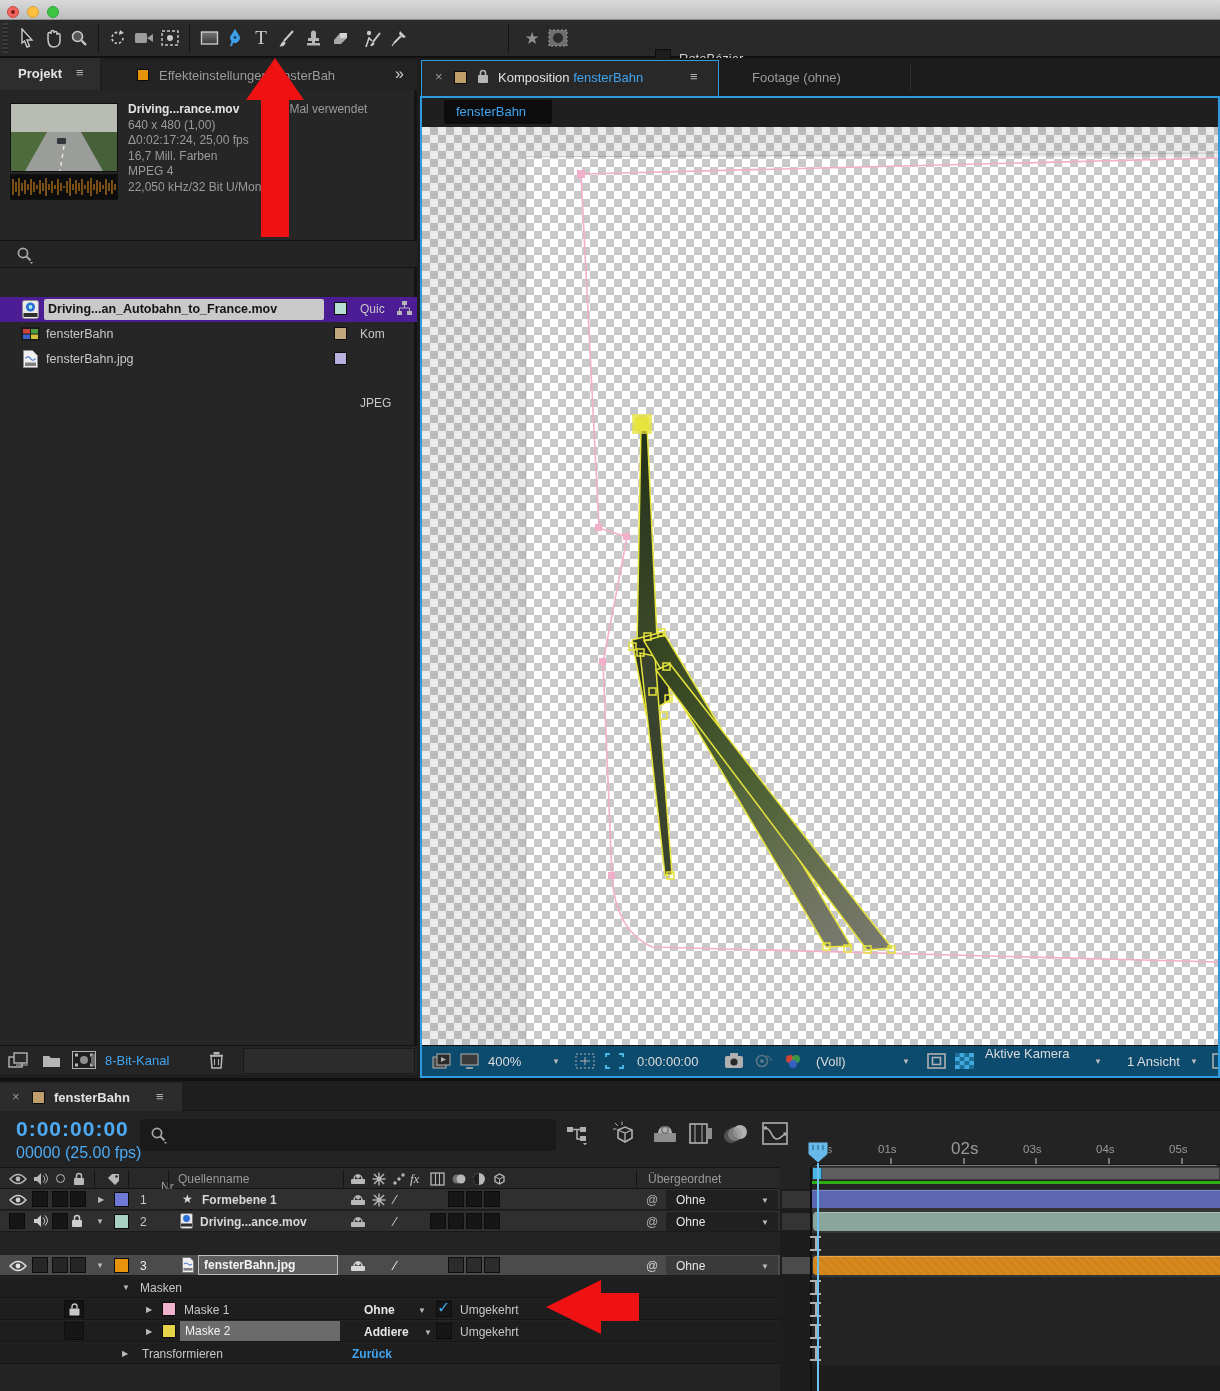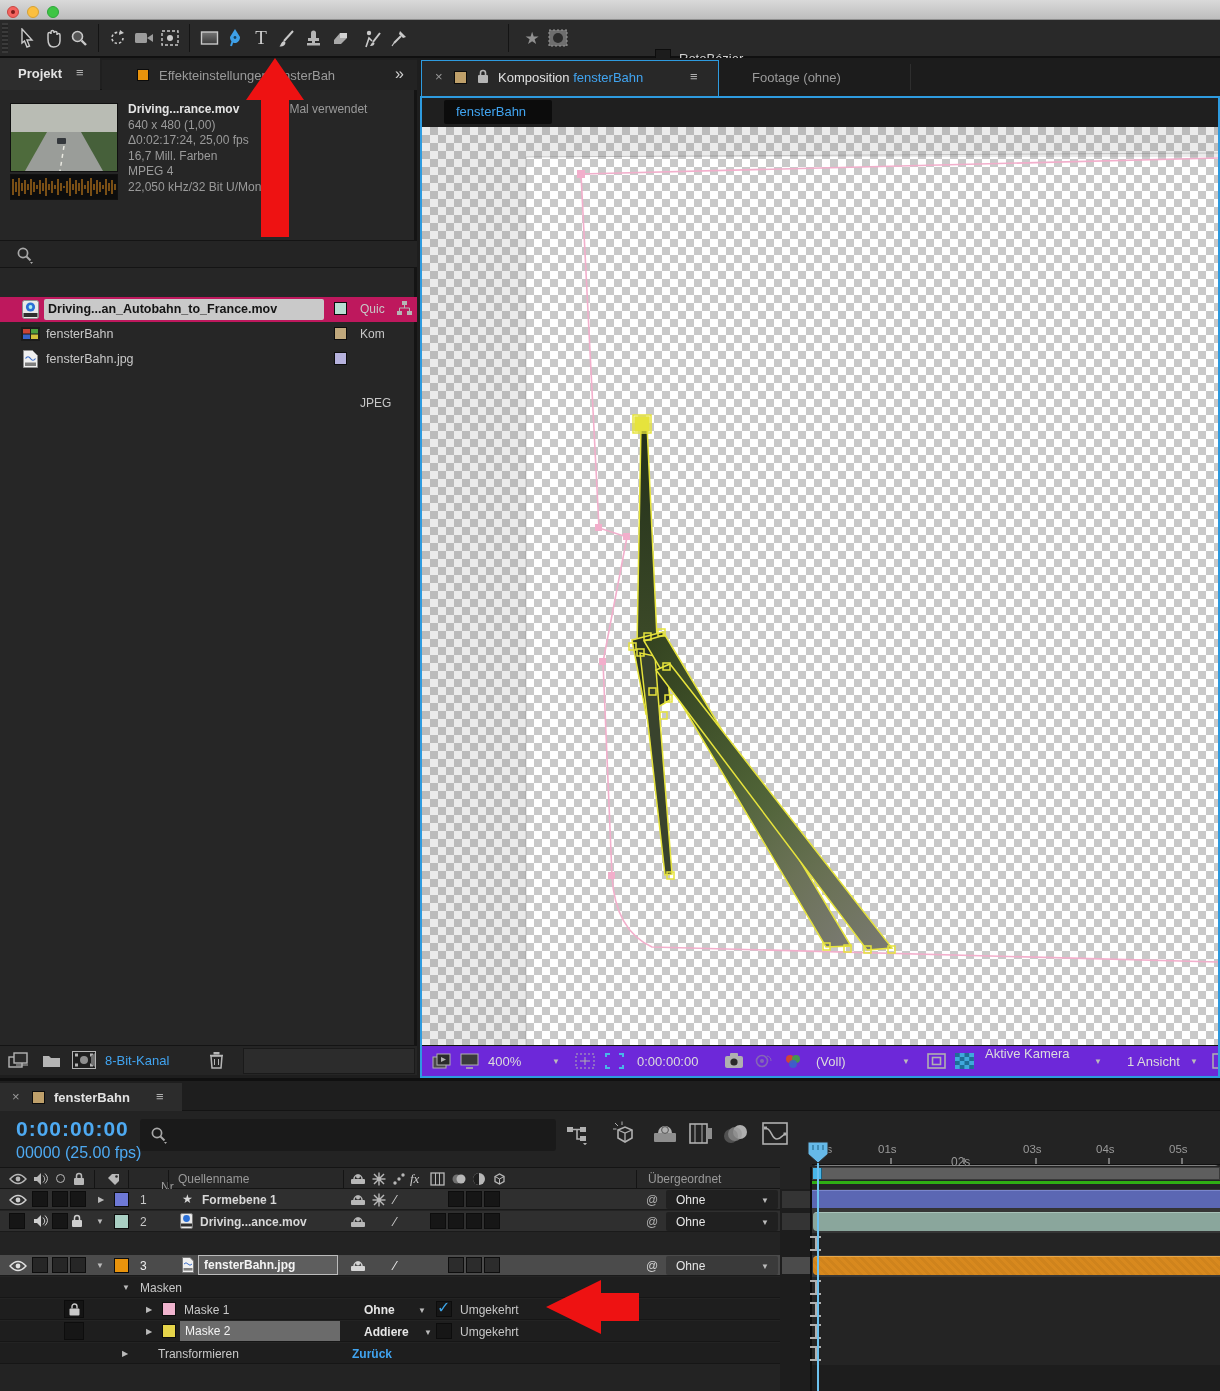--- a/index.html
+++ b/index.html
@@ -252,21 +252,21 @@
       <span class="abs" style="left:16px;top:5px;">
         <svg width="18" height="18" viewBox="0 0 18 18">
             <circle cx="7" cy="7" r="4.6" stroke="#a8a8a8" stroke-width="1.7" fill="none"></circle>
             <line x1="10.5" y1="10.5" x2="14.5" y2="14.5" stroke="#a8a8a8" stroke-width="2"></line>
             <path d="M14 16 l3 0 l-1.5 2 Z" fill="#a8a8a8"></path>
           </svg>
       </span>
     </div>
 
 
-    <div class="abs" style="left:0;top:239px;width:417px;height:25px;background:#be185d;">
+    <div class="abs" style="left:0;top:239px;width:417px;height:25px;background:#4c1d95;">
       <span class="abs" style="left:22px;top:3px;">
         <svg width="17" height="19" viewBox="0 0 17 19">
             <rect x="0.5" y="0.5" width="16" height="18" rx="2" fill="#e9e9e9" stroke="#8e8e8e"></rect>
             <circle cx="8.5" cy="7" r="4.6" fill="#2a6fd6"></circle>
             <circle cx="8.5" cy="7" r="1.9" fill="#aee"></circle>
             <rect x="1.5" y="13" width="14" height="4" fill="#2f2f2f"></rect>
           </svg>
       </span>
       <span class="abs" style="left:44px;top:2px;width:280px;height:21px;background:#c9c9c9;border-radius:2px;">
         <span class="abs" style="left:4px;top:3px;font-size:12.5px;font-weight:bold;color:#141414;white-space:nowrap;">Driving...an_Autobahn_to_France.mov</span>
@@ -431,21 +431,21 @@
             <rect x="668" y="872" width="7" height="7"></rect>
             <rect x="824" y="943" width="7" height="7"></rect>
             <rect x="845" y="945" width="7" height="7"></rect>
             <rect x="865" y="946" width="7" height="7"></rect>
             <rect x="889" y="946" width="7" height="7"></rect>
           </g>
         </g>
       </svg>
     </div>
 
-    <div class="abs" style="left:2px;top:987px;width:796px;height:46px;background:#6d28d9;border-top:1px solid #101010;">
+    <div class="abs" style="left:2px;top:987px;width:796px;height:46px;background:#0c4a6e;border-top:1px solid #101010;">
       <span class="abs" style="left:10px;top:7px;">
         <svg width="20" height="17" viewBox="0 0 20 17">
             <rect x="1" y="4" width="13" height="11" fill="#4a4a4a" stroke="#b0b0b0"></rect>
             <rect x="5" y="1" width="13" height="11" fill="#2a2a2a" stroke="#b0b0b0"></rect>
             <polygon points="9,4 14,6.5 9,9" fill="#b0b0b0"></polygon>
           </svg>
       </span>
       <span class="abs" style="left:38px;top:7px;">
         <svg width="19" height="16" viewBox="0 0 19 16">
             <rect x="1" y="1" width="17" height="11" fill="#3a3a3a" stroke="#b0b0b0"></rect>
@@ -598,21 +598,21 @@
       </span>
 
       <div class="abs" style="left:812px;top:44px;width:408px;height:11px;background:#7e7e7e;border-radius:5px;">
         <div class="abs" style="left:1px;top:0;width:10px;height:11px;border-radius:5px;background:#49b6e8;border:1px solid #1a5f80;"></div>
       </div>
     </div>
 
     <div class="abs" style="left:812px;top:58px;width:408px;height:26px;background:#232323;border-bottom:1px solid #111;">
       <span class="abs" style="left:8px;top:4px;font-size:11.5px;color:#9a9a9a;">0s</span>
       <span class="abs" style="left:66px;top:4px;font-size:11.5px;color:#9a9a9a;">01s</span>
-      <span class="abs" style="left:139px;top:16px;font-size:12px;color:#9a9a9a;">02s</span>
+      <span class="abs" style="left:139px;top:0;font-size:17px;color:#9a9a9a;">02s</span>
       <span class="abs" style="left:211px;top:4px;font-size:11.5px;color:#9a9a9a;">03s</span>
       <span class="abs" style="left:284px;top:4px;font-size:11.5px;color:#9a9a9a;">04s</span>
       <span class="abs" style="left:357px;top:4px;font-size:11.5px;color:#9a9a9a;">05s</span>
       <div class="abs" style="left:78px;top:19px;width:2px;height:6px;background:#777;"></div>
       <div class="abs" style="left:151px;top:19px;width:2px;height:6px;background:#777;"></div>
       <div class="abs" style="left:223px;top:19px;width:2px;height:6px;background:#777;"></div>
       <div class="abs" style="left:296px;top:19px;width:2px;height:6px;background:#777;"></div>
       <div class="abs" style="left:369px;top:19px;width:2px;height:6px;background:#777;"></div>
     </div>
 
@@ -877,21 +877,21 @@
         <span class="abs txt" style="left:5px;top:3px;color:#f2f2f2;">Maske 2</span>
       </span>
       <span class="abs ddl" style="left:364px;top:4px;font-weight:bold;">Addiere</span>
       <span class="abs tri" style="left:424px;top:7px;">▼</span>
       <span class="abs" style="left:436px;top:2px;width:16px;height:16px;background:#161616;border:1px solid #0c0c0c;"></span>
       <span class="abs txt" style="left:460px;top:4px;">Umgekehrt</span>
     </div>
 
     <div class="abs" style="left:0;top:262px;width:780px;height:21px;background:#1e1e1e;border-bottom:1px solid #161616;">
       <span class="abs tri" style="left:122px;top:6px;">▶</span>
-      <span class="abs txt" style="left:142px;top:4px;margin-left:16px;">Transformieren</span>
+      <span class="abs txt" style="left:142px;top:4px;">Transformieren</span>
       <span class="abs blue" style="left:352px;top:4px;font-size:12px;font-weight:bold;">Zurück</span>
     </div>
 
     <div class="abs" style="left:782px;top:110px;width:28px;height:17px;background:#343434;"></div>
     <div class="abs" style="left:782px;top:132px;width:28px;height:17px;background:#343434;"></div>
     <div class="abs" style="left:782px;top:176px;width:28px;height:17px;background:#4b4b4b;"></div>
     <div class="abs sep-v" style="left:810px;top:86px;height:227px;width:2px;background:#0f0f0f;"></div>
 
     <div class="abs" style="left:812px;top:109px;width:408px;height:19px;background:#5b67b3;border-top:1px solid #7a86cc;border-bottom:1px solid #333;"></div>
     <div class="abs" style="left:813px;top:131px;width:407px;height:19px;background:#8aa69c;border-radius:4px 0 0 4px;border-top:1px solid #a8c2b8;"></div>

